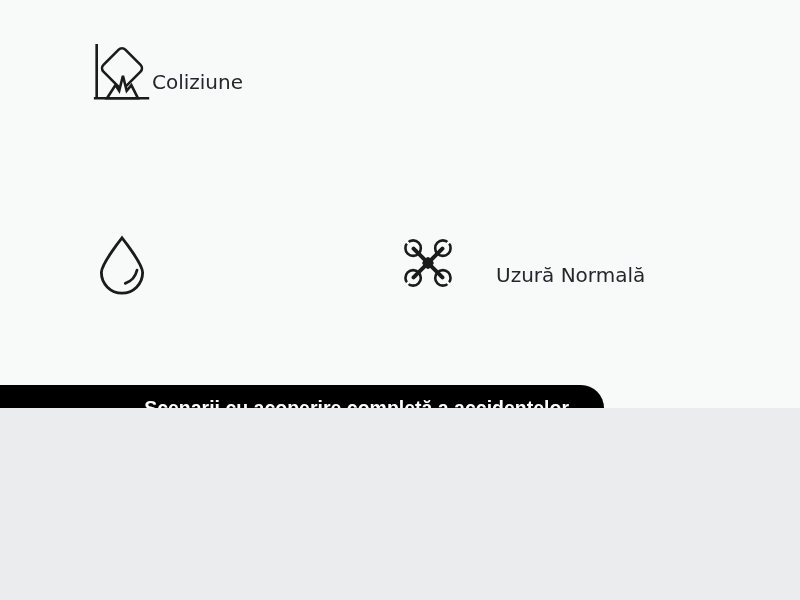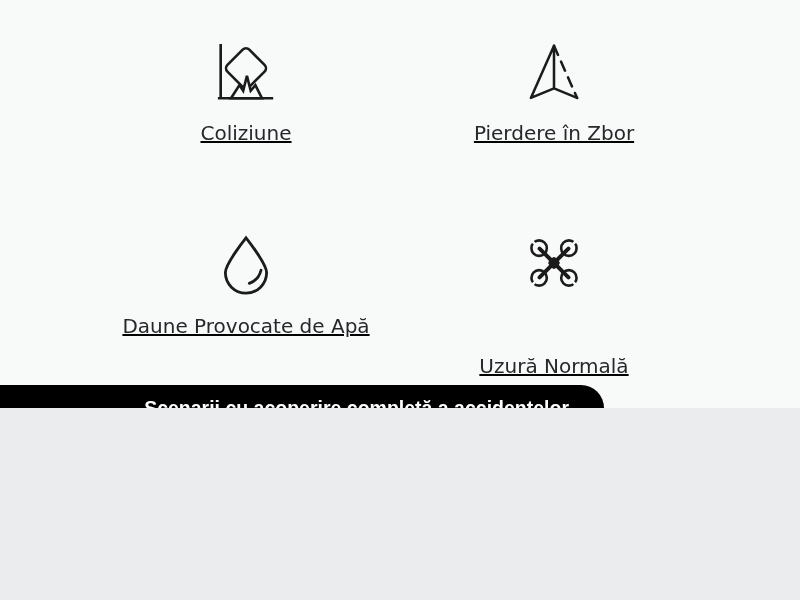--- a/index.html
+++ b/index.html
@@ -1,21 +1,21 @@
 <!DOCTYPE html>
 <html><head>
 <meta charset="utf-8">
 <style>
   html,body{margin:0;padding:0;}
   body{width:800px;height:600px;font-family:"Liberation Sans",sans-serif;}
   .page{position:relative;width:800px;height:600px;overflow:hidden;background:#f8f9f9;}
   .section-top{position:absolute;left:0;top:0;width:800px;height:408px;background:#f8f9f9;}
   .section-bottom{position:absolute;left:0;top:408px;width:800px;height:192px;background:#eaecee;}
 
-  .cell{position:absolute;width:308px;display:flex;flex-direction:column;align-items:center;text-decoration:underline;}
+  .cell{position:absolute;width:308px;display:flex;flex-direction:row;align-items:center;}
   .cell-1{left:92px;top:42px;}
   .cell-2{left:400px;top:42px;}
   .cell-3{left:92px;top:235px;}
   .cell-4{left:400px;top:235px;gap:40px;}
   .icon-box{height:62px;display:flex;align-items:flex-start;justify-content:center;}
   .icon-box svg{display:block;}
   .cell-label{margin-top:17px;font-family:"DejaVu Sans",sans-serif;font-size:20px;color:#24282b;white-space:nowrap;text-align:center;}
 
   .banner{position:absolute;left:0;top:385px;width:604px;height:46px;background:#000;border-radius:0 23px 23px 0;
           display:flex;align-items:center;justify-content:flex-end;padding-right:35px;box-sizing:border-box;}
@@ -34,42 +34,30 @@
           <g stroke="#1b1b1b" stroke-width="2.8" fill="none">
             <rect x="15.5" y="11.5" width="33" height="33" rx="5" transform="rotate(45 32 28)"></rect>
             <path d="M16 60 L25 46 L29 52 L33 36 L37 52 L42 46 L49 60 Z" fill="#f8f9f9" stroke-linejoin="miter"></path>
             <path d="M5 2 V60 M2 60 H61"></path>
           </g>
         </svg>
       </div>
       <div class="cell-label">Coliziune</div>
     </div>
 
-    <div class="cell cell-2">
-      <div class="icon-box">
-        <svg width="58" height="62" viewBox="0 0 64 66">
-          <g stroke="#1b1b1b" stroke-width="2.8" fill="none" stroke-linejoin="round" stroke-linecap="round">
-            <path d="M32 3 L6.5 60.5 L32 50 L57.5 60.5 M32 50 V3"></path>
-            <path d="M32 3 L57.5 60.5" stroke-dasharray="11 8"></path>
-          </g>
-        </svg>
-      </div>
-      <div class="cell-label">Pierdere în Zbor</div>
-    </div>
 
     <div class="cell cell-3">
       <div class="icon-box">
         <svg width="60" height="62" viewBox="0 0 64 66">
           <g stroke="#1b1b1b" stroke-width="3" fill="none" stroke-linecap="round">
             <path d="M32 3 C32 3 10 30.5 10 40 A22 22 0 0 0 54 40 C54 30.5 32 3 32 3 Z"></path>
             <path d="M35.5 51.5 Q45.5 48 48 37.5"></path>
           </g>
         </svg>
       </div>
-      <div class="cell-label">Daune Provocate de Apă</div>
     </div>
 
     <div class="cell cell-4">
       <div class="icon-box">
         <svg width="56" height="56" viewBox="0 0 64 64">
           <g stroke="#1b1b1b" stroke-width="3" fill="none">
             <circle cx="15" cy="15" r="8.8"></circle>
             <circle cx="49" cy="15" r="8.8"></circle>
             <circle cx="15" cy="49" r="8.8"></circle>
             <circle cx="49" cy="49" r="8.8"></circle>

